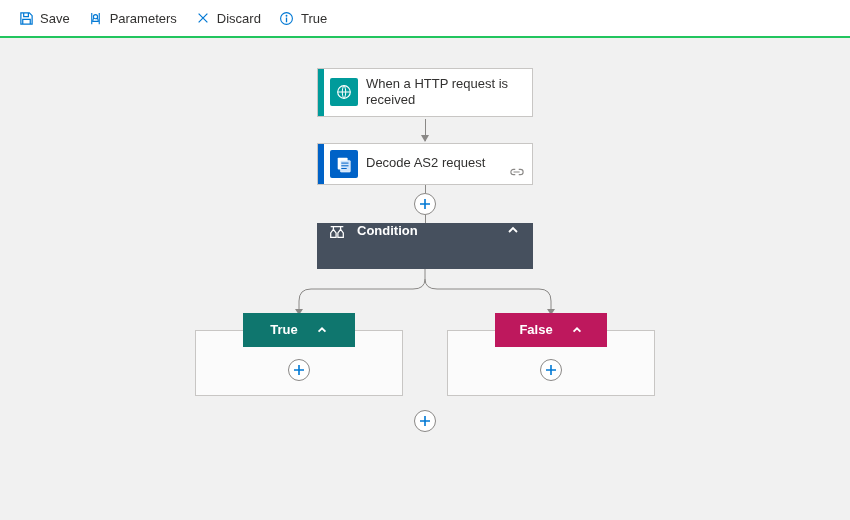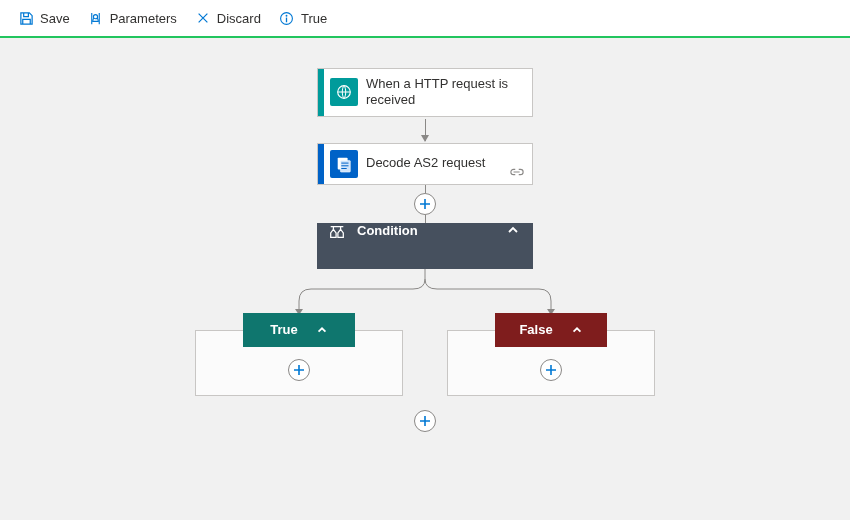--- a/index.html
+++ b/index.html
@@ -162,21 +162,21 @@
     align-items: center;
     justify-content: center;
     gap: 18px;
     color: #fff;
     font-weight: 600;
     cursor: pointer;
     position: relative;
     z-index: 2;
   }
   .branch-header.true-h { background: #0f766e; }
-  .branch-header.false-h { background: #7f1d1d; }
+  .branch-header.false-h { background: #be185d; }
   .branch-header .bh-chev { display:flex; align-items:center; }
   .branch-body {
     width: 100%;
     border: 1px solid #c8c6c4;
     background: #fbfbfb;
     margin-top: -17px;
     padding-top: 28px;
     padding-bottom: 14px;
     display:flex;
     justify-content:center;

